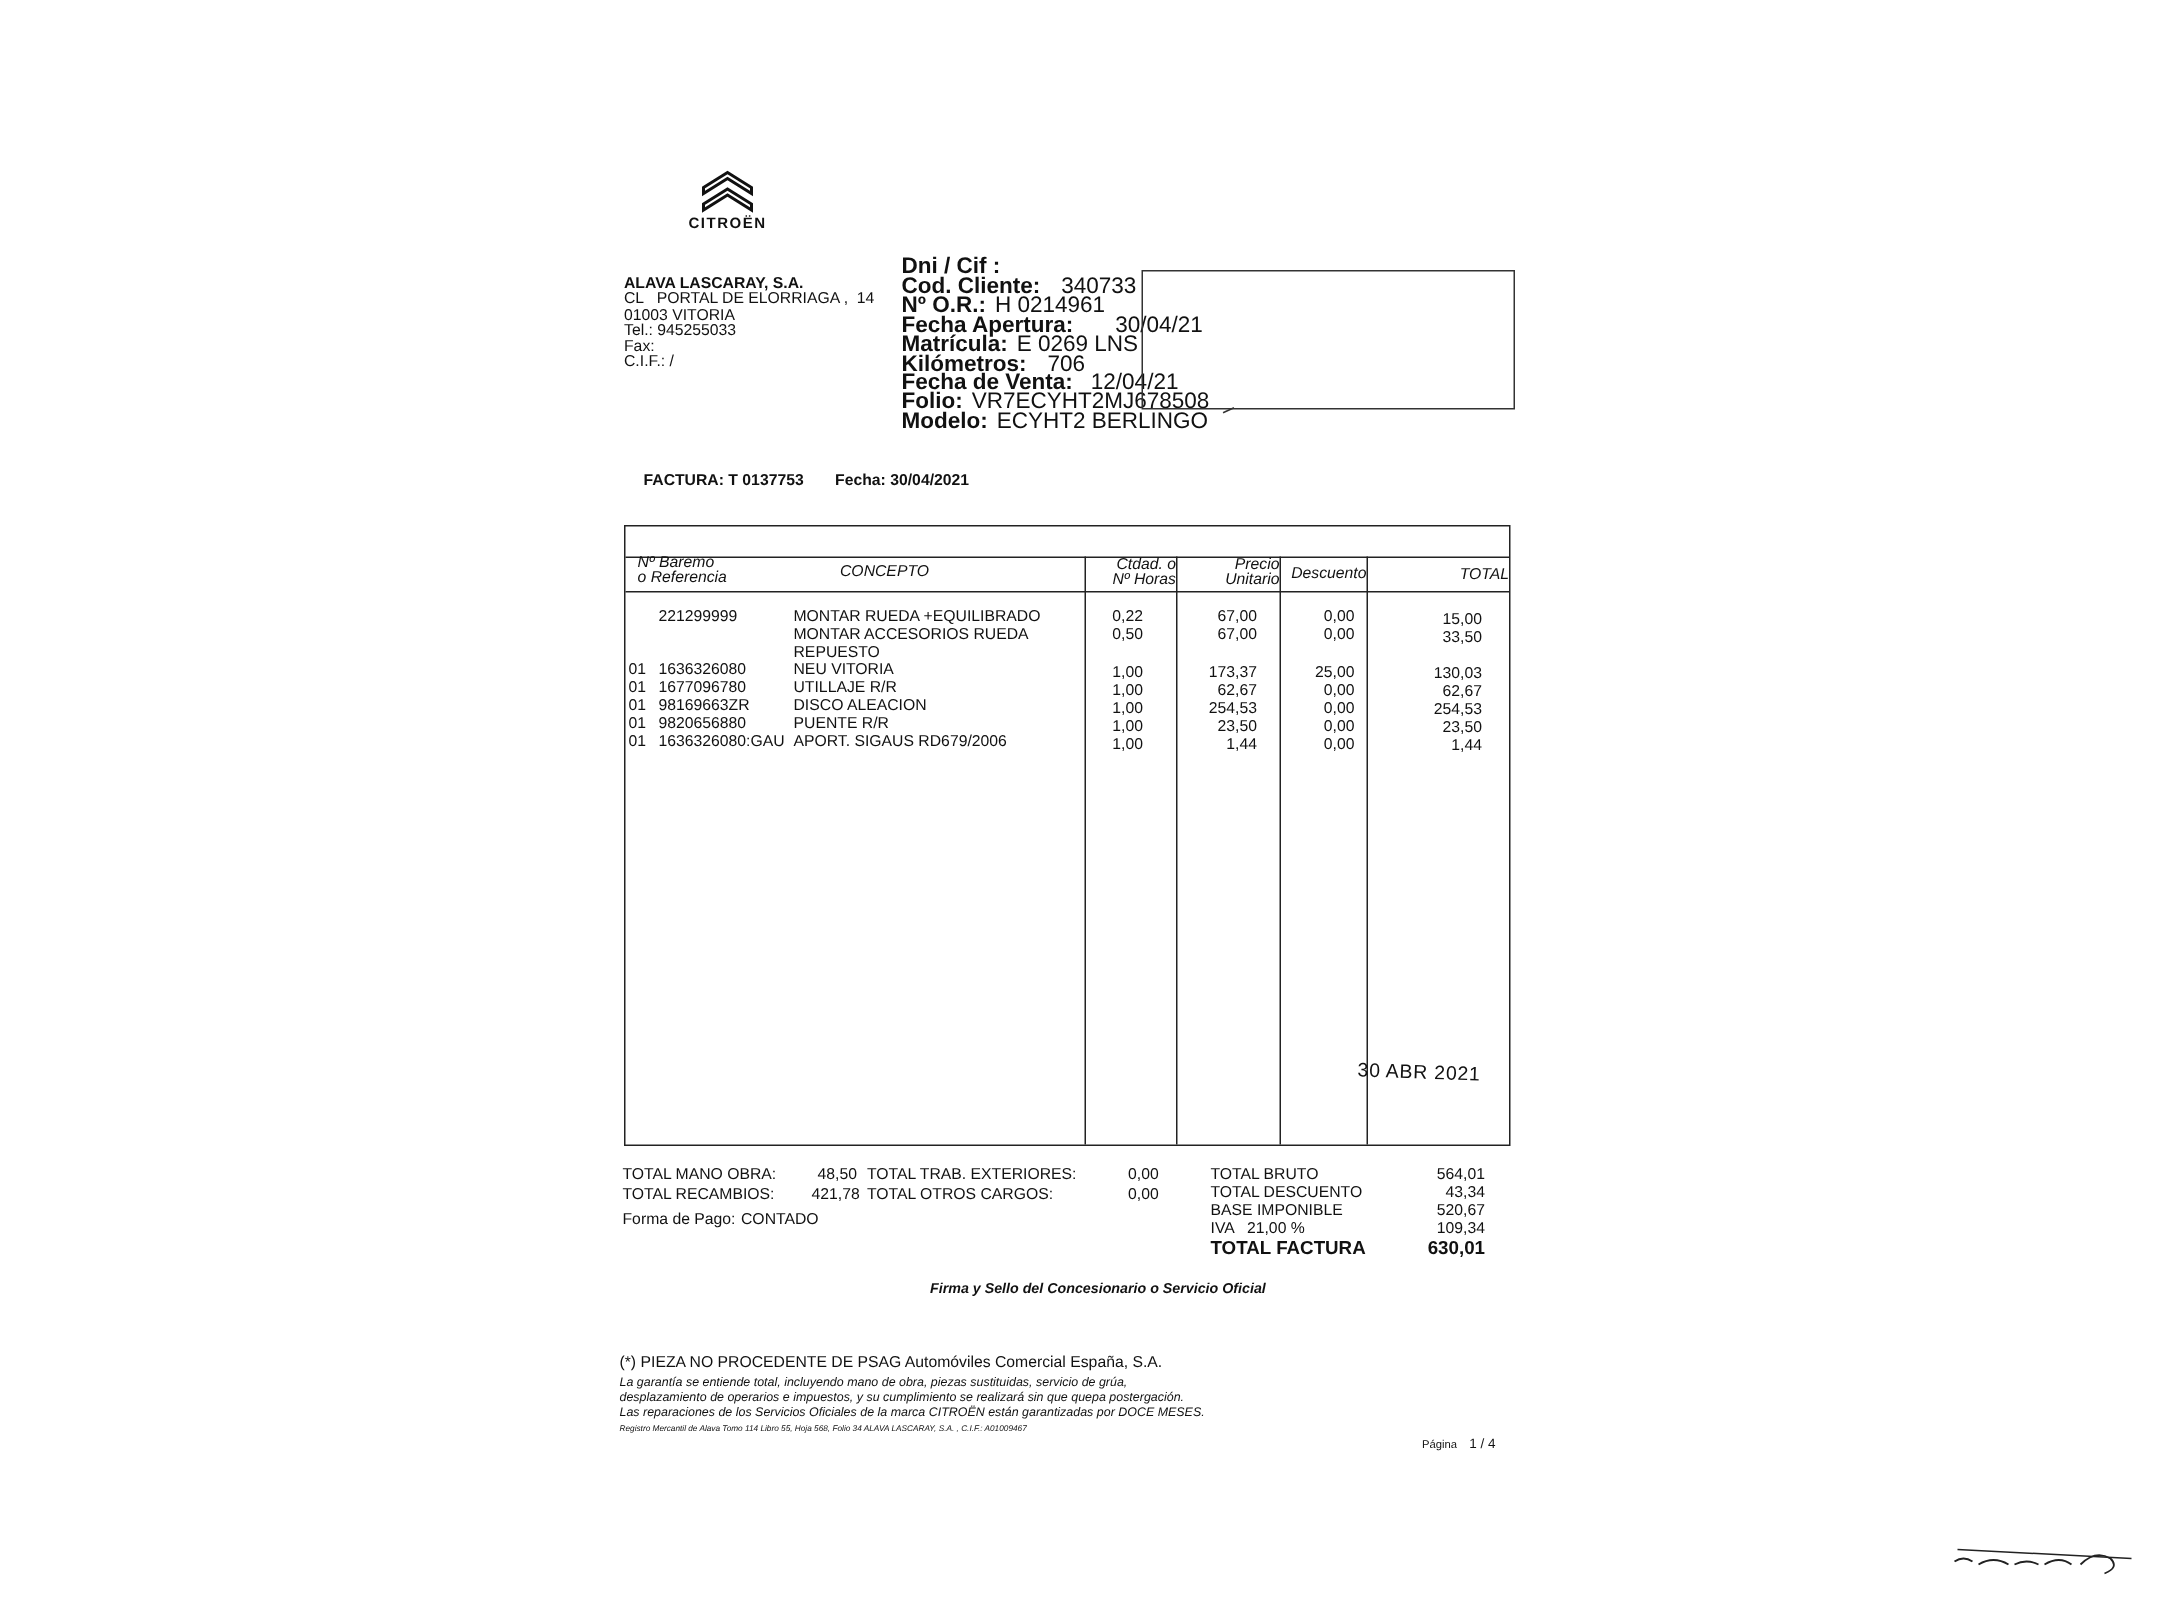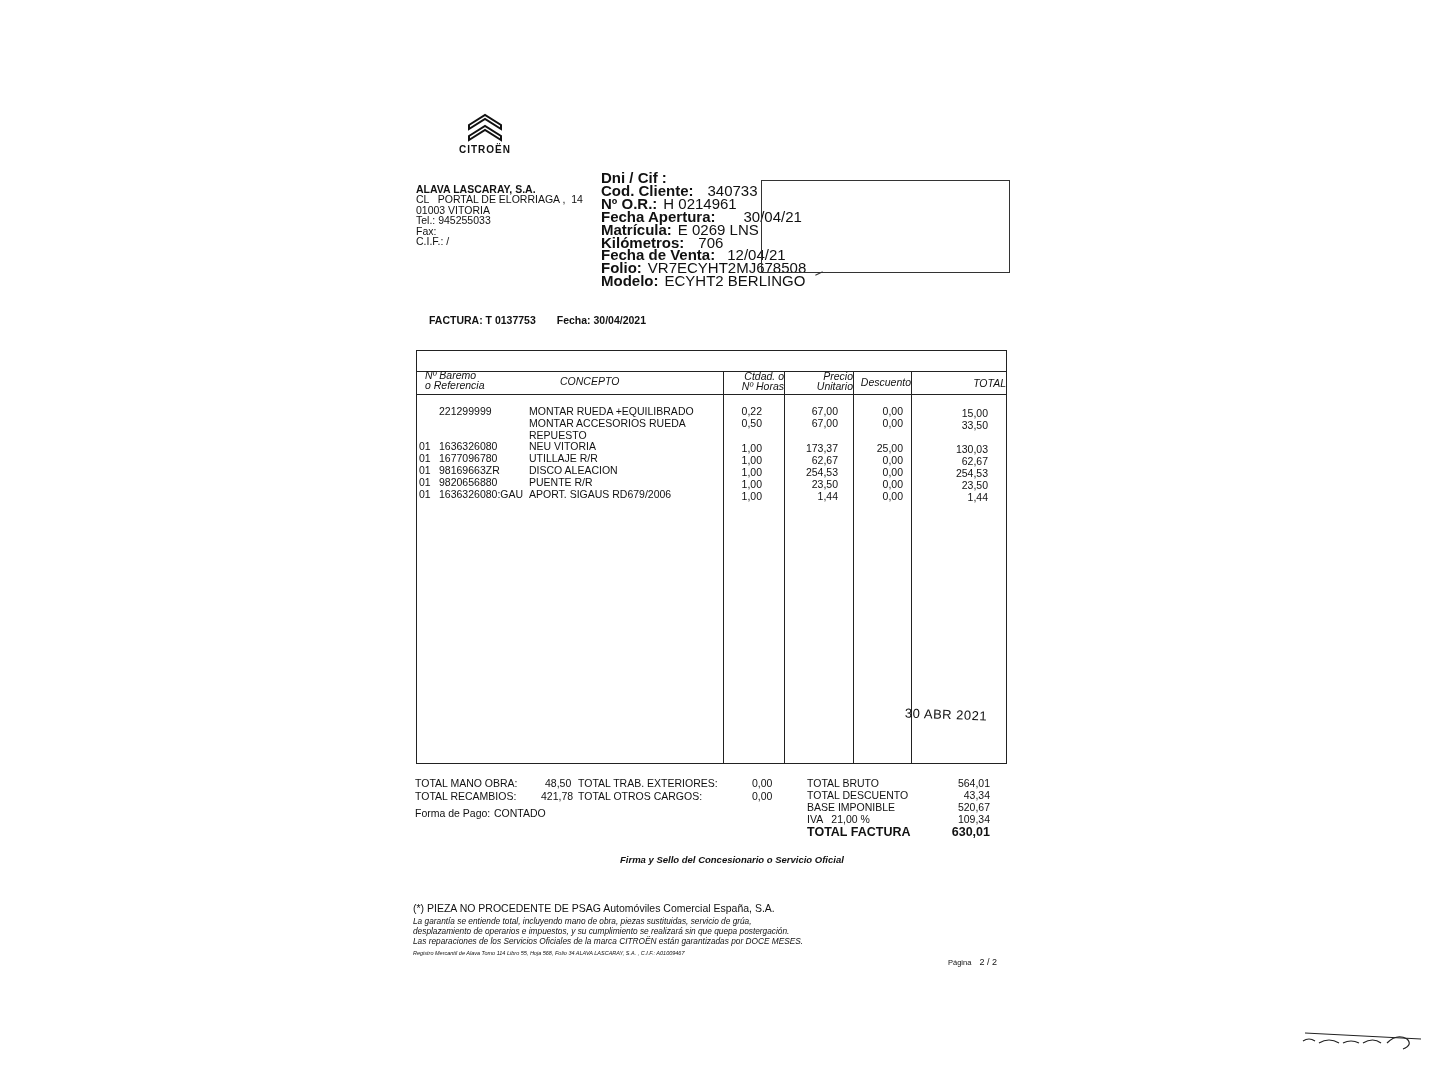--- a/index.html
+++ b/index.html
@@ -237,14 +237,14 @@
 
 <div class="abs notice">(*) PIEZA NO PROCEDENTE DE PSAG Automóviles Comercial España, S.A.</div>
 <div class="abs warranty">
   <div>La garantía se entiende total, incluyendo mano de obra, piezas sustituidas, servicio de grúa,</div>
   <div>desplazamiento de operarios e impuestos, y su cumplimiento se realizará sin que quepa postergación.</div>
   <div>Las reparaciones de los Servicios Oficiales de la marca CITROËN están garantizadas por DOCE MESES.</div>
 </div>
 <div class="abs registry">Registro Mercantil de Alava Tomo 114 Libro 55, Hoja 568, Folio 34 ALAVA LASCARAY, S.A. , C.I.F.: A01009467</div>
 <div class="abs page">
   <span>Página</span>
-  <span class="pg">2 / 2</span>
+  <span class="pg">1 / 4</span>
 </div>
 
 </body></html>

